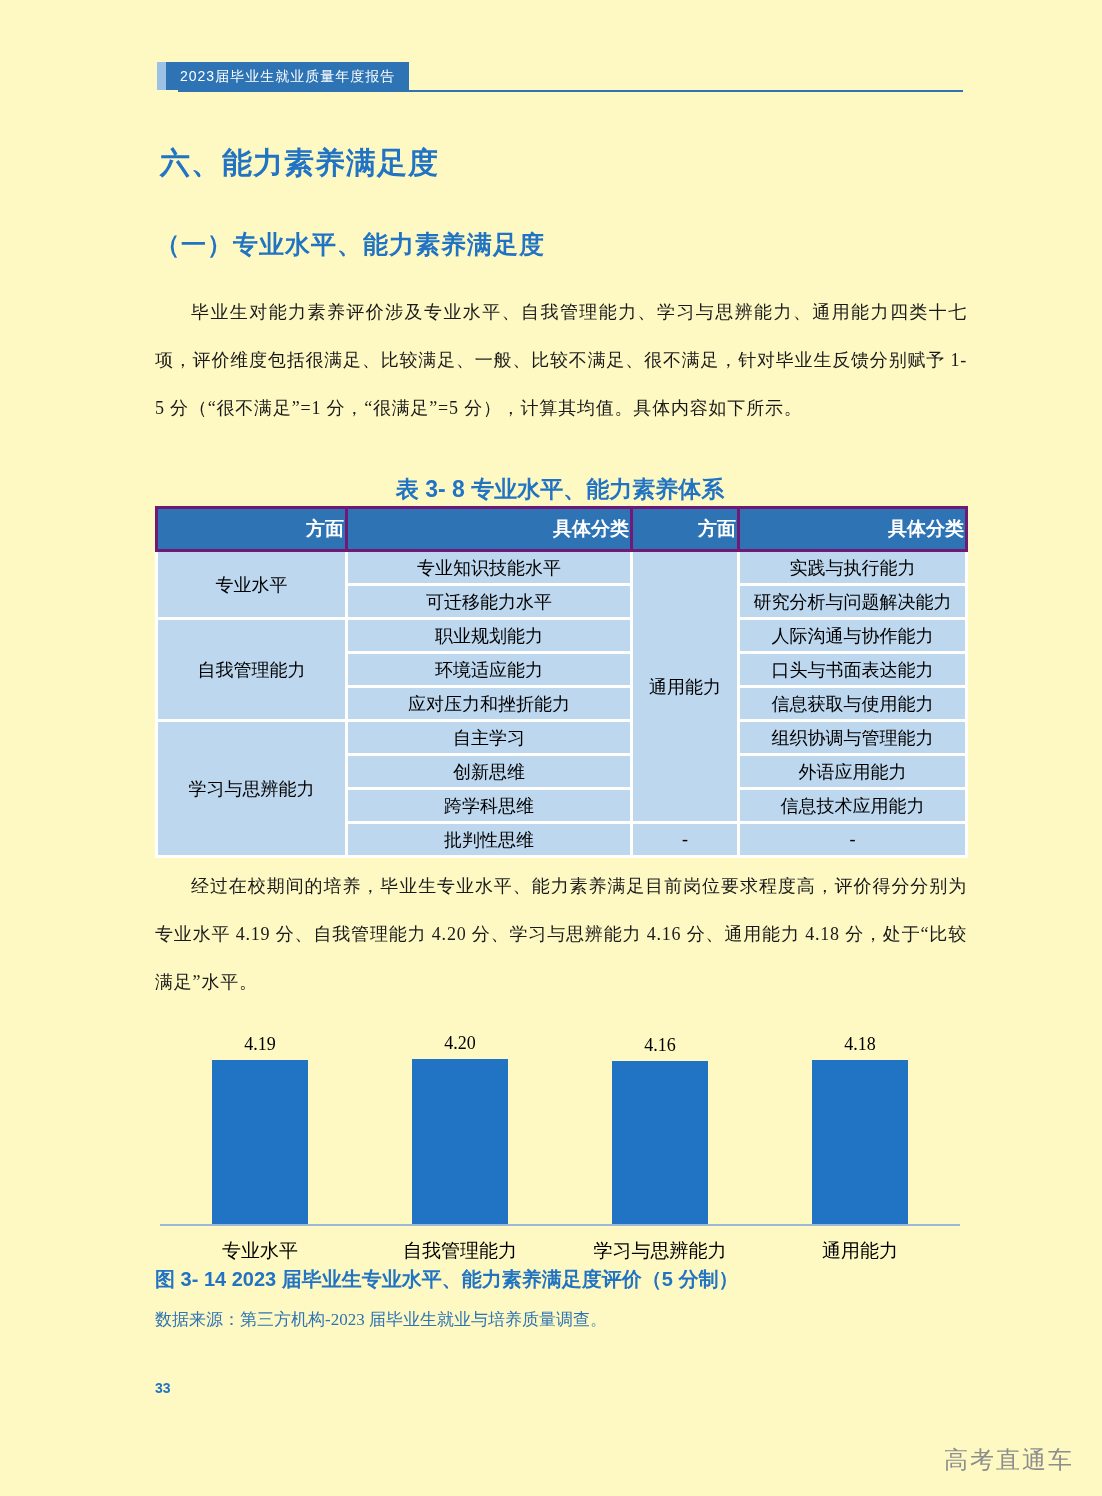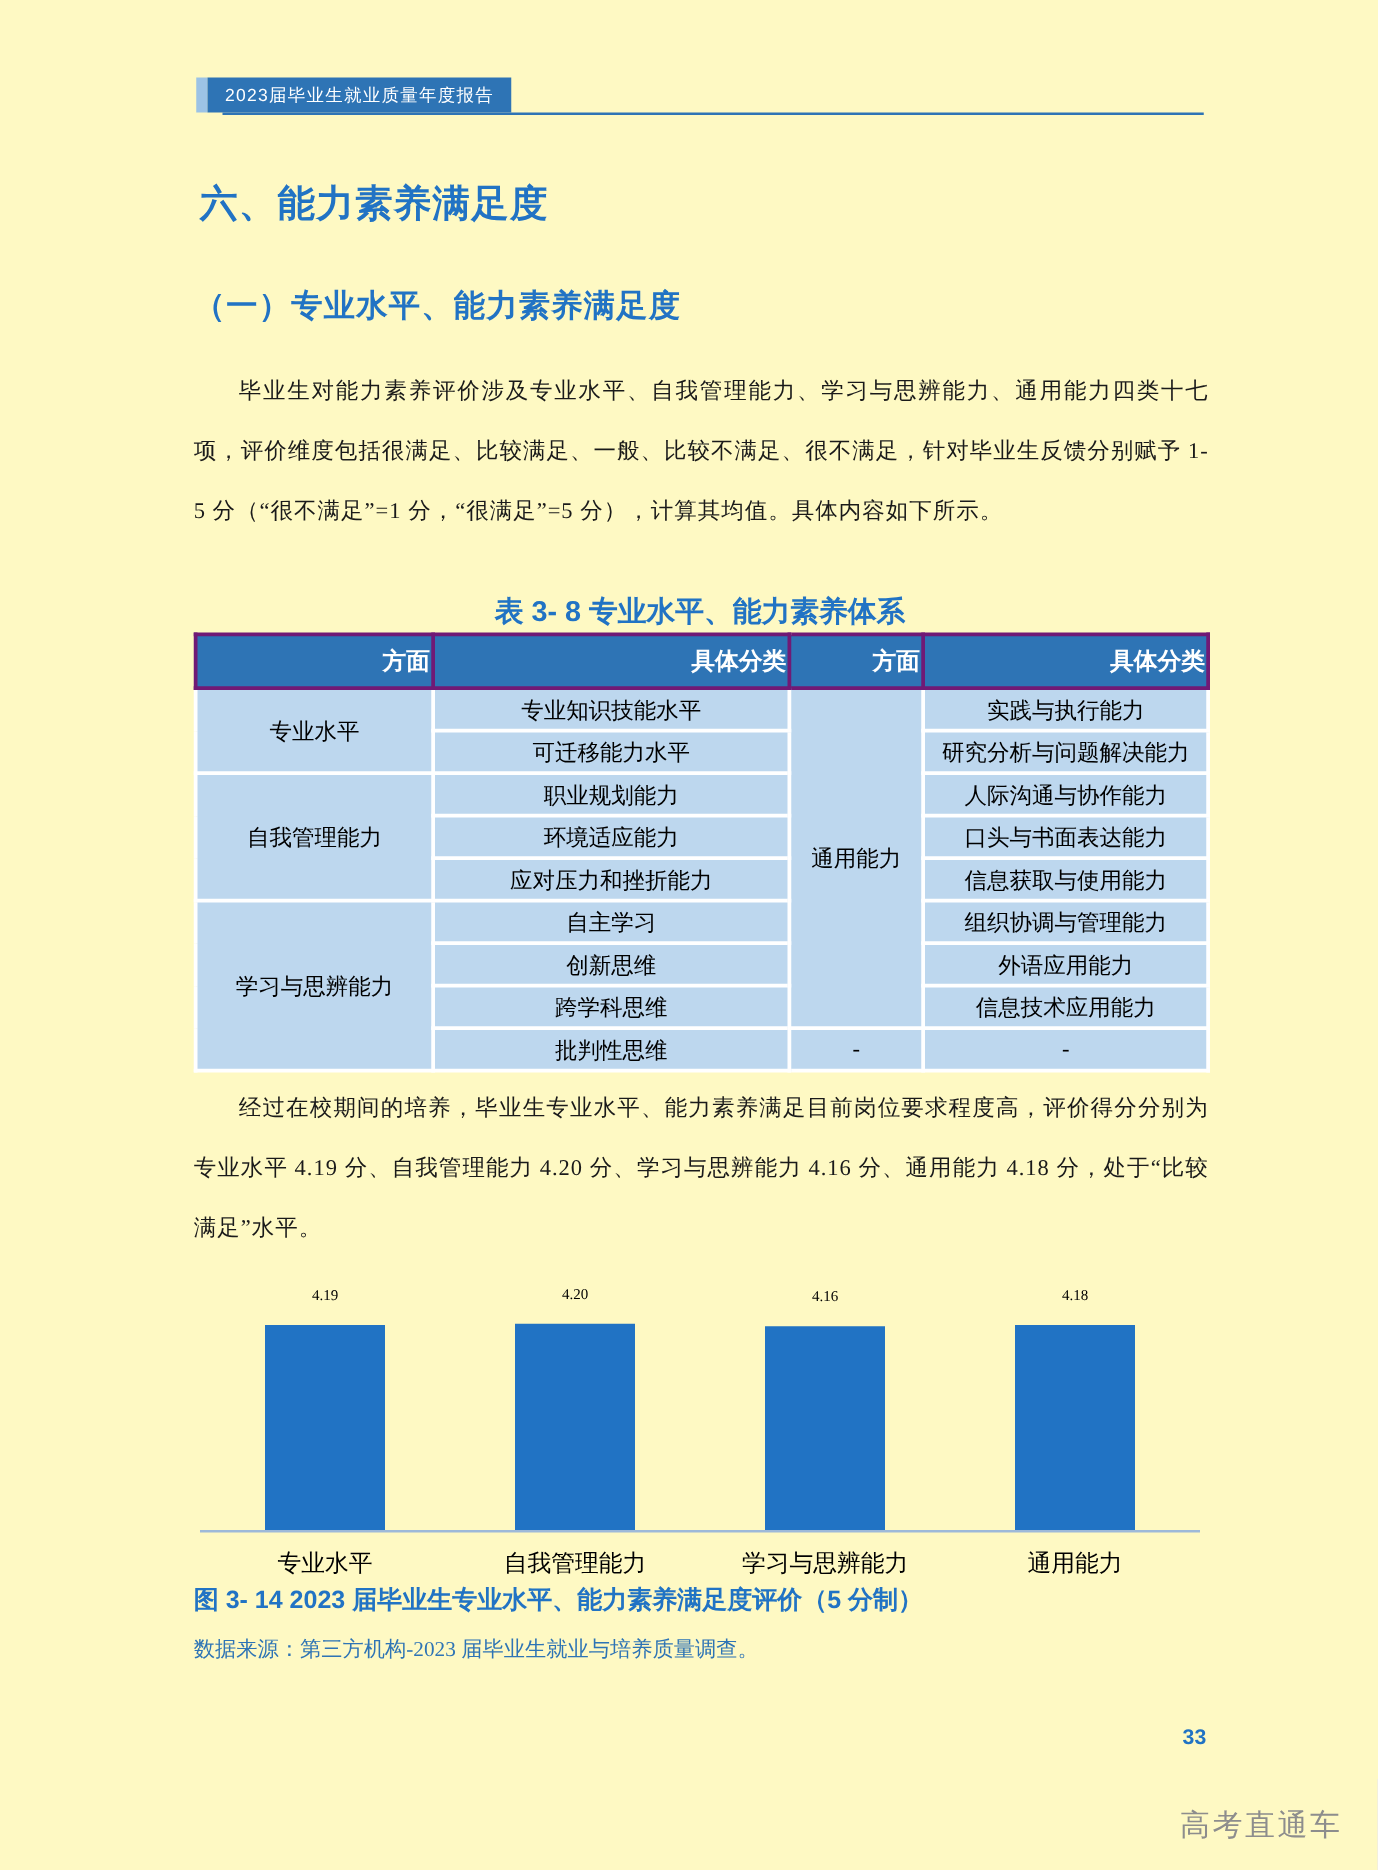--- a/index.html
+++ b/index.html
@@ -53,36 +53,36 @@
     border:3px solid #fff;color:#000;padding:0;
   }
   .cap-table tbody tr{height:34px;}
   
   .chart{position:absolute;top:1028px;left:160px;width:800px;}
   .chart-plot{
     height:196px;display:flex;align-items:flex-end;justify-content:space-around;
     border-bottom:2px solid #9DB9D9;
   }
   .bar-slot{flex:1;display:flex;flex-direction:column;align-items:center;justify-content:flex-end;}
-  .bar-value{font-size:12px;margin-bottom:16px;color:#000;}
+  .bar-value{font-size:18px;margin-bottom:5px;color:#000;}
   .bar{width:96px;}
   .chart-labels{display:flex;margin-top:12px;}
   .bar-cat{flex:1;text-align:center;font-size:19px;color:#000;}
   
   .figure-caption{
     position:absolute;top:1266px;left:155px;width:810px;text-align:left;
     font-family:"Liberation Sans", sans-serif;font-size:20px;font-weight:bold;color:#2173C4;
   }
   .source-note{
     position:absolute;top:1308px;left:155px;width:810px;
     font-size:17px;color:#2E74B5;
   }
   .page-number{
-    position:absolute;top:1380px;left:155px;width:810px;text-align:right;
-    font-family:"Liberation Sans", sans-serif;font-size:17px;font-weight:bold;color:#2173C4;
+    position:absolute;top:1380px;left:155px;width:810px;text-align:left;
+    font-family:"Liberation Sans", sans-serif;font-size:14px;font-weight:bold;color:#2173C4;
   }
   .watermark{
     position:absolute;top:1444px;right:28px;
     font-family:"Liberation Sans", sans-serif;font-size:24px;color:#8D8D8D;letter-spacing:2px;
   }
 </style>
 </head>
 <body>
 
 <div class="page">

